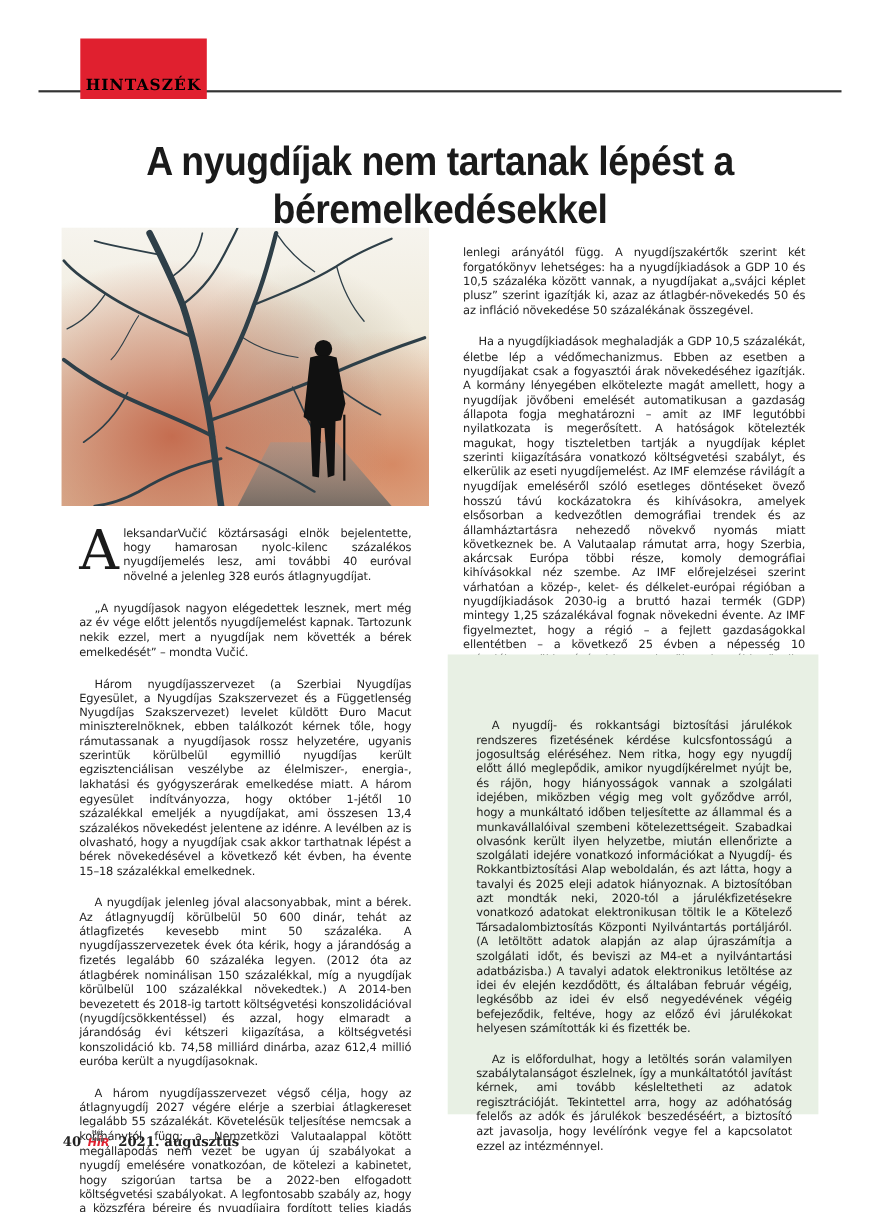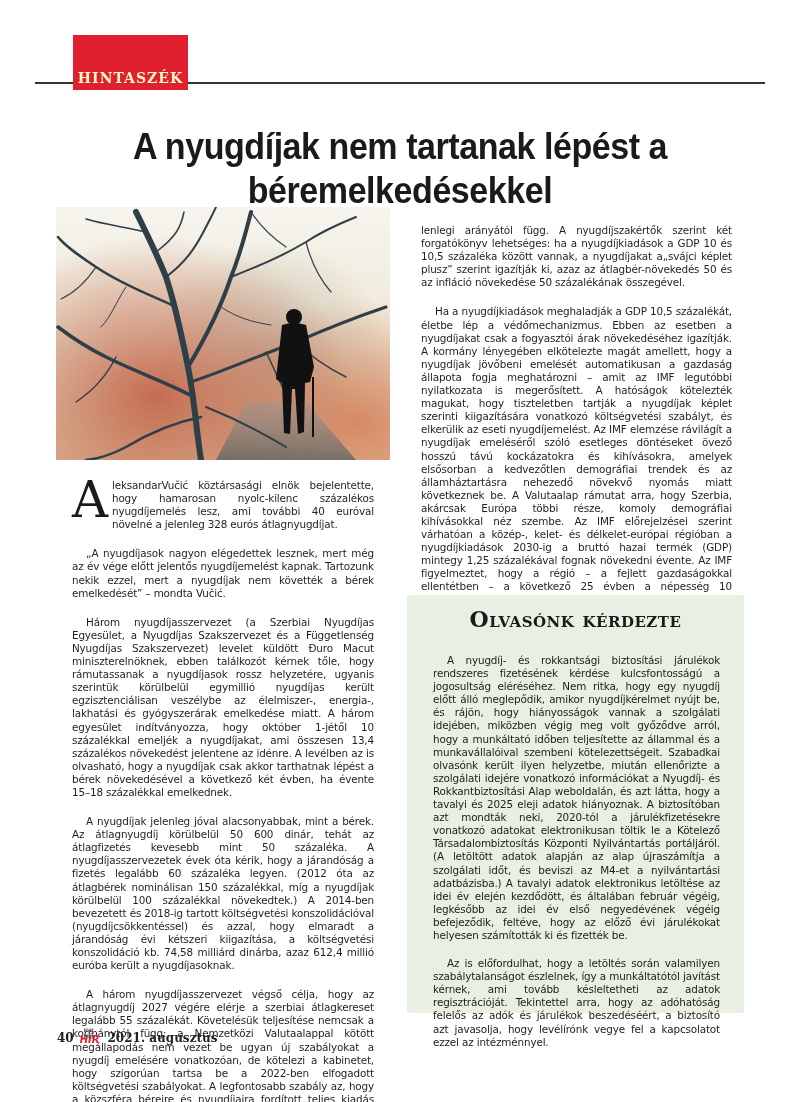--- a/index.html
+++ b/index.html
@@ -1,19 +1,19 @@
 <!DOCTYPE html>
 <html><head>
 <meta charset="utf-8">
 <style>
   html, body { margin:0; padding:0; background:#ffffff; }
   body { width:800px; height:1102px; position:relative; overflow:hidden; font-family:"DejaVu Sans", sans-serif; color:#1c1c1c; }
   .rule { position:absolute; left:35px; top:82px; width:730px; height:2px; background:#333; }
   .section-tag { position:absolute; left:73px; top:35px; width:115px; height:55px; background:#e0202f; }
-  .section-tag span { position:absolute; left:0; right:0; bottom:4px; text-align:center; color:#fef9c3; font-family:"DejaVu Serif", serif; font-weight:bold; font-size:14px; letter-spacing:1px; }
+  .section-tag span { position:absolute; left:0; right:0; bottom:4px; text-align:center; color:#000000; font-family:"DejaVu Serif", serif; font-weight:bold; font-size:14px; letter-spacing:1px; }
   .headline { position:absolute; left:60px; top:100px; width:680px; text-align:center; font-family:"Liberation Sans", sans-serif; font-weight:bold; font-size:37px; line-height:44px; letter-spacing:-0.5px; color:#1a1a1a; transform:scaleX(0.92); transform-origin:center top; }
   .photo { position:absolute; left:56px; top:207px; width:334px; height:253px; overflow:hidden;
     background:
       radial-gradient(ellipse at 30% 75%, rgba(190,90,60,0.85) 0%, rgba(190,100,70,0.4) 35%, rgba(255,255,255,0) 60%),
       radial-gradient(ellipse at 90% 85%, rgba(210,120,80,0.8) 0%, rgba(210,120,80,0) 40%),
       radial-gradient(circle at 65% 60%, rgba(170,160,150,0.55) 0%, rgba(200,190,170,0.35) 30%, rgba(255,255,255,0) 45%),
       linear-gradient(180deg, #f6f4ee 0%, #efe9d8 50%, #e3c6a8 100%); }
   .photo svg { position:absolute; left:0; top:0; }
   .col { position:absolute; font-family:"DejaVu Sans", sans-serif; font-size:10.4px; line-height:13.1px; text-align:justify; color:#1f1f1f; letter-spacing:-0.15px; }
   .col p { margin:16px; text-indent:14px; }
@@ -86,21 +86,20 @@
   <p>A nyugdíjak jelenleg jóval alacsonyabbak, mint a bérek. Az átlagnyugdíj körülbelül 50 600 dinár, tehát az átlagfizetés kevesebb mint 50 százaléka. A nyugdíjasszervezetek évek óta kérik, hogy a járandóság a fizetés legalább 60 százaléka legyen. (2012 óta az átlagbérek nominálisan 150 százalékkal, míg a nyugdíjak körülbelül 100 százalékkal növekedtek.) A 2014-ben bevezetett és 2018-ig tartott költségvetési konszolidációval (nyugdíjcsökkentéssel) és azzal, hogy elmaradt a járandóság évi kétszeri kiigazítása, a költségvetési konszolidáció kb. 74,58 milliárd dinárba, azaz 612,4 millió euróba került a nyugdíjasoknak.</p>
   <p>A három nyugdíjasszervezet végső célja, hogy az átlagnyugdíj 2027 végére elérje a szerbiai átlagkereset legalább 55 százalékát. Követelésük teljesítése nemcsak a kormánytól függ: a Nemzetközi Valutaalappal kötött megállapodás nem vezet be ugyan új szabályokat a nyugdíj emelésére vonatkozóan, de kötelezi a kabinetet, hogy szigorúan tartsa be a 2022-ben elfogadott költségvetési szabályokat. A legfontosabb szabály az, hogy a közszféra béreire és nyugdíjaira fordított teljes kiadás nem haladhatja meg a bruttó hazai termék (GDP) 10 százalékát. Ezen kereteken belül a nyugdíjak kiigazításának módja a nyugdíjkiadások GDP-hez viszonyított je-</p>
 </div>
 
 <div class="col right-col">
   <p class="noindent">lenlegi arányától függ. A nyugdíjszakértők szerint két forgatókönyv lehetséges: ha a nyugdíjkiadások a GDP 10 és 10,5 százaléka között vannak, a nyugdíjakat a„svájci képlet plusz” szerint igazítják ki, azaz az átlagbér-növekedés 50 és az infláció növekedése 50 százalékának összegével.</p>
   <p>Ha a nyugdíjkiadások meghaladják a GDP 10,5 százalékát, életbe lép a védőmechanizmus. Ebben az esetben a nyugdíjakat csak a fogyasztói árak növekedéséhez igazítják. A kormány lényegében elkötelezte magát amellett, hogy a nyugdíjak jövőbeni emelését automatikusan a gazdaság állapota fogja meghatározni – amit az IMF legutóbbi nyilatkozata is megerősített. A hatóságok kötelezték magukat, hogy tiszteletben tartják a nyugdíjak képlet szerinti kiigazítására vonatkozó költségvetési szabályt, és elkerülik az eseti nyugdíjemelést. Az IMF elemzése rávilágít a nyugdíjak emeléséről szóló esetleges döntéseket övező hosszú távú kockázatokra és kihívásokra, amelyek elsősorban a kedvezőtlen demográfiai trendek és az államháztartásra nehezedő növekvő nyomás miatt következnek be. A Valutaalap rámutat arra, hogy Szerbia, akárcsak Európa többi része, komoly demográfiai kihívásokkal néz szembe. Az IMF előrejelzései szerint várhatóan a közép-, kelet- és délkelet-európai régióban a nyugdíjkiadások 2030-ig a bruttó hazai termék (GDP) mintegy 1,25 százalékával fognak növekedni évente. Az IMF figyelmeztet, hogy a régió – a fejlett gazdaságokkal ellentétben – a következő 25 évben a népesség 10 százalékos csökkenésével is szembesül, ami tovább növeli a nyugdíjrendszer fenntarthatóságára nehezedő nyomást.</p>
 </div>
 
 <div class="box">
-  <div class="box-title">Olvasónk kérdezte</div>
   <div class="box-body">
     <p>A nyugdíj- és rokkantsági biztosítási járulékok rendszeres fizetésének kérdése kulcsfontosságú a jogosultság eléréséhez. Nem ritka, hogy egy nyugdíj előtt álló meglepődik, amikor nyugdíjkérelmet nyújt be, és rájön, hogy hiányosságok vannak a szolgálati idejében, miközben végig meg volt győződve arról, hogy a munkáltató időben teljesítette az állammal és a munkavállalóival szembeni kötelezettségeit. Szabadkai olvasónk került ilyen helyzetbe, miután ellenőrizte a szolgálati idejére vonatkozó információkat a Nyugdíj- és Rokkantbiztosítási Alap weboldalán, és azt látta, hogy a tavalyi és 2025 eleji adatok hiányoznak. A biztosítóban azt mondták neki, 2020-tól a járulékfizetésekre vonatkozó adatokat elektronikusan töltik le a Kötelező Társadalombiztosítás Központi Nyilvántartás portáljáról. (A letöltött adatok alapján az alap újraszámítja a szolgálati időt, és beviszi az M4-et a nyilvántartási adatbázisba.) A tavalyi adatok elektronikus letöltése az idei év elején kezdődött, és általában február végéig, legkésőbb az idei év első negyedévének végéig befejeződik, feltéve, hogy az előző évi járulékokat helyesen számították ki és fizették be.</p>
     <p>Az is előfordulhat, hogy a letöltés során valamilyen szabálytalanságot észlelnek, így a munkáltatótól javítást kérnek, ami tovább késleltetheti az adatok regisztrációját. Tekintettel arra, hogy az adóhatóság felelős az adók és járulékok beszedéséért, a biztosító azt javasolja, hogy levélírónk vegye fel a kapcsolatot ezzel az intézménnyel.</p>
   </div>
 </div>
 
 <div class="footer">
   <span>40</span>
   <span class="logo"><small>Hét Nap</small><span>HÍR</span></span>
   <span>2021. augusztus</span>

